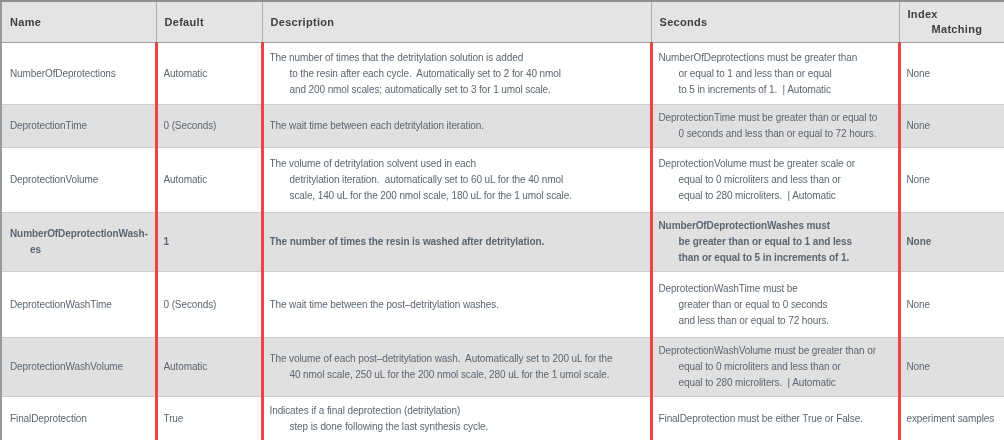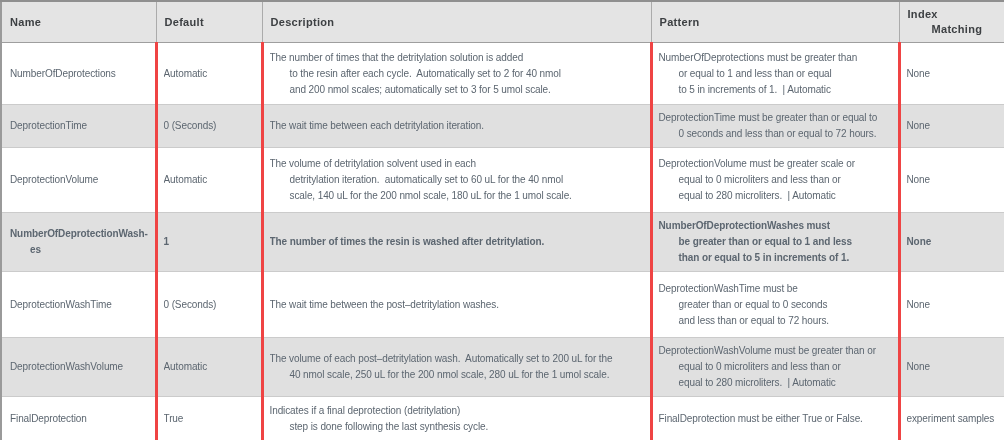--- a/index.html
+++ b/index.html
@@ -90,21 +90,21 @@
             <div class="ln">Default</div>
           </div>
         </th>
         <th>
           <div class="lines">
             <div class="ln">Description</div>
           </div>
         </th>
         <th>
           <div class="lines">
-            <div class="ln">Pattern</div>
+            <div class="ln">Seconds</div>
           </div>
         </th>
         <th>
           <div class="lines">
             <div class="ln">Index</div>
             <div class="ln">Matching</div>
           </div>
         </th>
       </tr>
   </thead>
@@ -117,21 +117,21 @@
         </td>
         <td>
           <div class="lines">
             <div class="ln">Automatic</div>
           </div>
         </td>
         <td>
           <div class="lines">
             <div class="ln">The number of times that the detritylation solution is added</div>
             <div class="ln">to the resin after each cycle.  Automatically set to 2 for 40 nmol</div>
-            <div class="ln">and 200 nmol scales; automatically set to 3 for 5 umol scale.</div>
+            <div class="ln">and 200 nmol scales; automatically set to 3 for 1 umol scale.</div>
           </div>
         </td>
         <td>
           <div class="lines">
             <div class="ln">NumberOfDeprotections must be greater than</div>
             <div class="ln">or equal to 1 and less than or equal</div>
             <div class="ln">to 5 in increments of 1.  | Automatic</div>
           </div>
         </td>
         <td>

